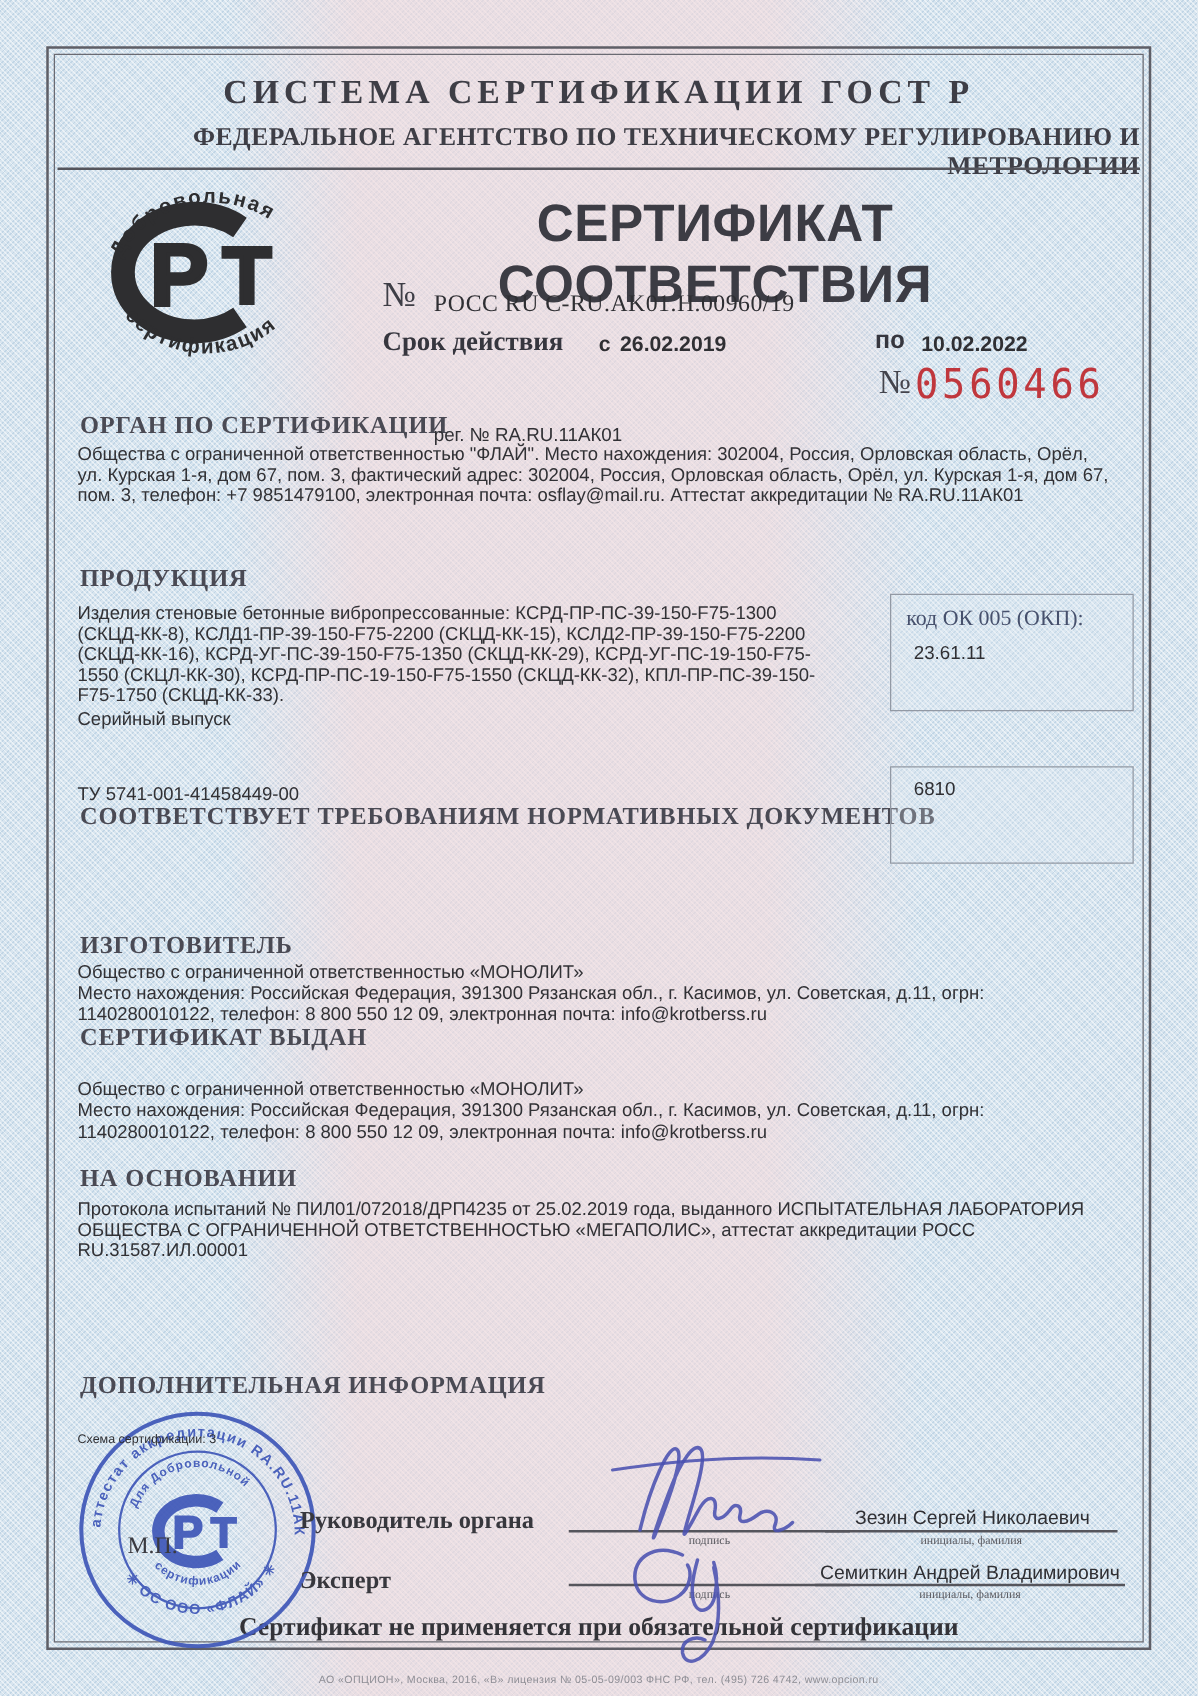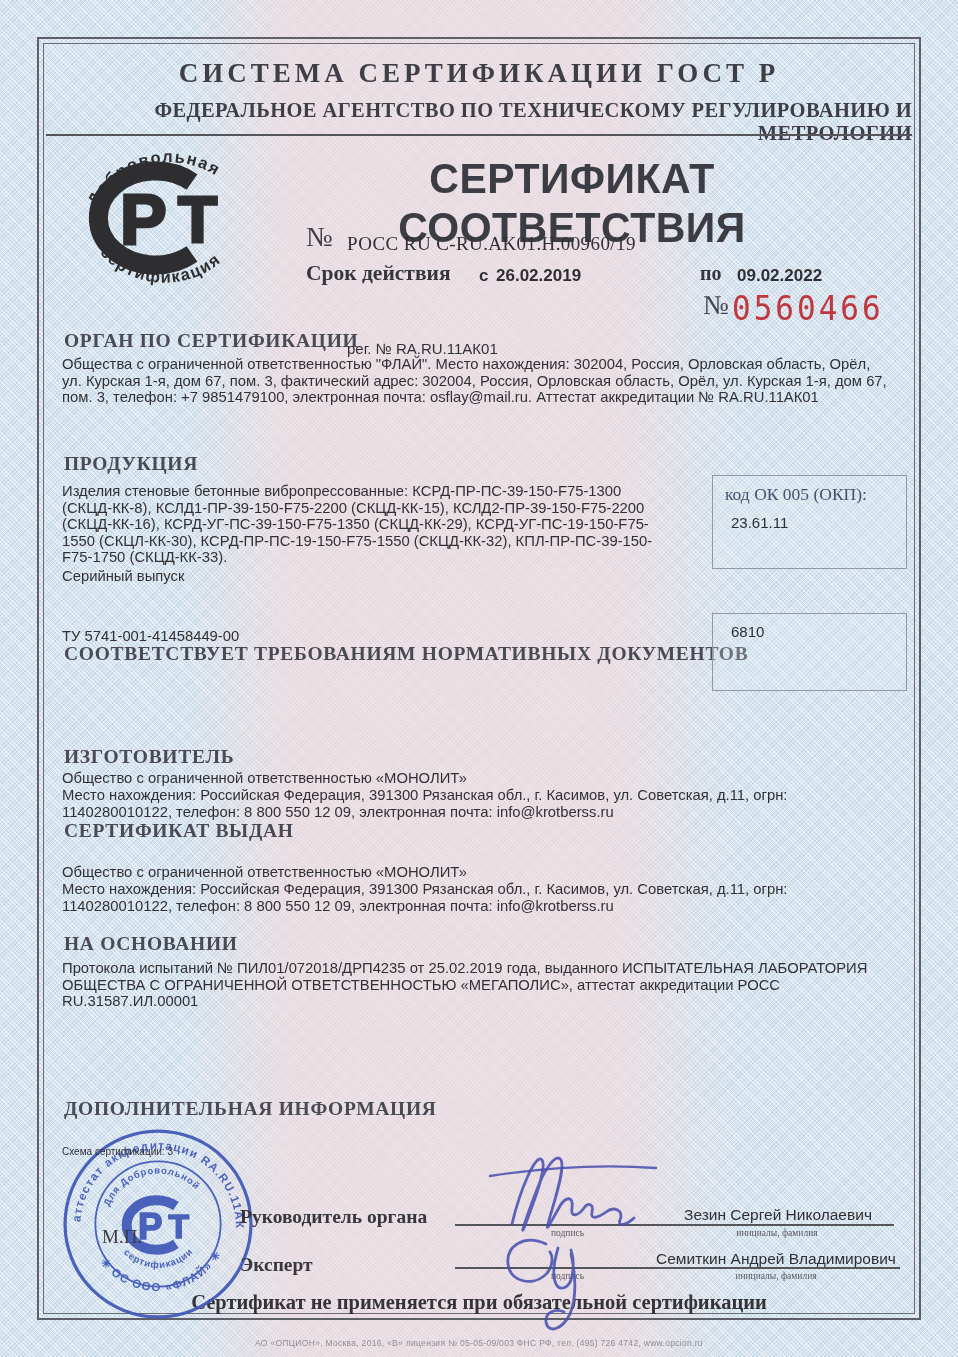--- a/index.html
+++ b/index.html
@@ -18,21 +18,21 @@
     font-family:"Liberation Serif",serif;font-weight:700;font-size:20.5px;letter-spacing:0.4px;color:#3e3e46;}
   .header-rule{position:absolute;top:134px;left:46px;width:866px;height:2px;background:#55555c;}
   .logo-svg{position:absolute;left:78px;top:140px;width:175px;height:160px;}
   .cert-title{position:absolute;top:155px;left:252px;width:640px;text-align:center;
     font-weight:700;font-size:41px;letter-spacing:0.5px;color:#3c3c44;transform:scaleY(1.03);transform-origin:top center;}
   .no-sign{position:absolute;top:221px;left:306px;font-family:"Liberation Serif",serif;font-size:28px;color:#3e3e46;}
   .cert-number{position:absolute;top:233px;left:347px;font-family:"Liberation Serif",serif;font-size:19px;letter-spacing:0.4px;color:#2f2f33;}
   .validity-label{position:absolute;top:261px;left:306px;font-family:"Liberation Serif",serif;font-weight:700;font-size:21.5px;color:#36363e;}
   .v-from-prefix{position:absolute;top:266px;left:479px;font-weight:700;font-size:17px;color:#2f2f33;}
   .v-from{position:absolute;top:266px;left:496px;font-weight:700;font-size:17px;color:#2f2f33;}
-  .v-to-label{position:absolute;top:262px;left:700px;font-family:Liberation Serif, serif;font-weight:700;font-size:20px;color:#36363e;}
+  .v-to-label{position:absolute;top:262px;left:700px;font-family:Liberation Mono, monospace;font-weight:700;font-size:20px;color:#36363e;}
   .v-to{position:absolute;top:266px;left:737px;font-weight:700;font-size:17px;color:#2f2f33;}
   .blank-sign{position:absolute;top:290px;left:703px;font-family:"Liberation Serif",serif;font-size:27px;color:#44444c;}
   .blank-number{position:absolute;top:289px;left:732px;font-family:"DejaVu Sans Mono",monospace;
     font-size:31px;letter-spacing:3px;color:#c0373d;transform:scaleY(1.06);transform-origin:top left;}
   .sec-title{position:absolute;font-family:"Liberation Serif",serif;font-weight:700;font-size:19.5px;letter-spacing:0.7px;color:#4a4a54;}
   .body-text{position:absolute;font-size:14.8px;line-height:16.5px;color:#313135;}
   .reg-no{position:absolute;top:340px;left:347px;font-size:15px;color:#313135;}
   .codebox{position:absolute;left:712px;width:193px;border:1px solid #9299a4;background:rgba(224,236,244,0.25);}
   .codebox .lbl{font-family:"Liberation Serif",serif;font-size:17.5px;color:#46506c;padding:8px 6px 0 12px;}
   .codebox .val{font-size:15px;color:#2f2f33;padding:9px 0 0 18px;}
@@ -78,21 +78,21 @@
     </text>
   </svg>
 
   <div class="cert-title">СЕРТИФИКАТ СООТВЕТСТВИЯ</div>
   <div class="no-sign">№</div>
   <div class="cert-number">РОСС RU C-RU.AK01.H.00960/19</div>
   <div class="validity-label">Срок действия</div>
   <div class="v-from-prefix">с</div>
   <div class="v-from">26.02.2019</div>
   <div class="v-to-label">по</div>
-  <div class="v-to">09.02.2022</div>
+  <div class="v-to">10.02.2022</div>
   <div class="blank-sign">№</div>
   <div class="blank-number">0560466</div>
 
   <div class="sec-title" style="top:330px;left:64px;">ОРГАН ПО СЕРТИФИКАЦИИ</div>
   <div class="reg-no">рег. № RA.RU.11АК01</div>
   <div class="body-text" style="top:356px;left:62px;width:832px;">Общества с ограниченной ответственностью "ФЛАЙ". Место нахождения: 302004, Россия, Орловская область, Орёл, ул. Курская 1-я, дом 67, пом. 3, фактический адрес: 302004, Россия, Орловская область, Орёл, ул. Курская 1-я, дом 67, пом. 3, телефон: +7 9851479100, электронная почта: osflay@mail.ru. Аттестат аккредитации № RA.RU.11АК01</div>
 
   <div class="sec-title" style="top:453px;left:64px;">ПРОДУКЦИЯ</div>
   <div class="body-text" style="top:483px;left:62px;width:608px;">
     <div>Изделия стеновые бетонные  вибропрессованные: КСРД-ПР-ПС-39-150-F75-1300 (СКЦД-КК-8), КСЛД1-ПР-39-150-F75-2200 (СКЦД-КК-15), КСЛД2-ПР-39-150-F75-2200 (СКЦД-КК-16), КСРД-УГ-ПС-39-150-F75-1350 (СКЦД-КК-29), КСРД-УГ-ПС-19-150-F75-1550 (СКЦЛ-КК-30), КСРД-ПР-ПС-19-150-F75-1550 (СКЦД-КК-32), КПЛ-ПР-ПС-39-150-F75-1750 (СКЦД-КК-33).</div>

